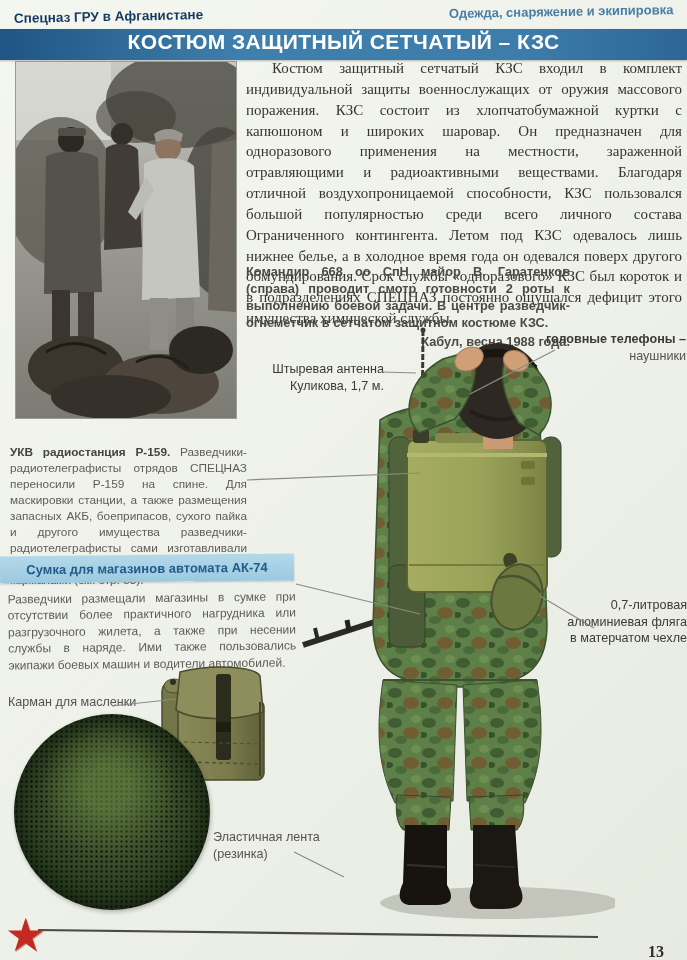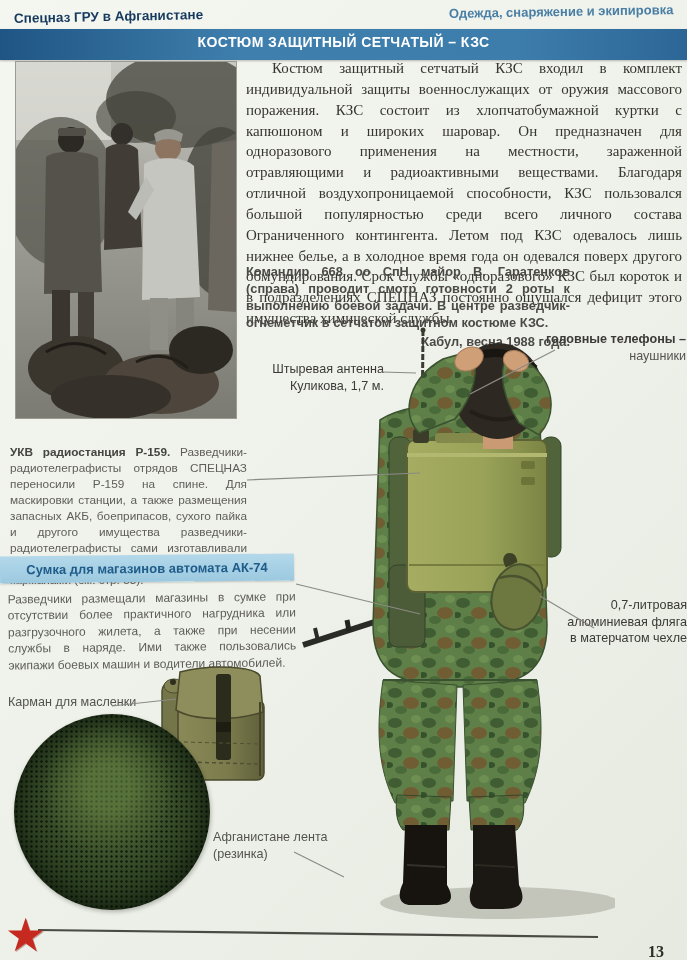--- a/index.html
+++ b/index.html
@@ -8,21 +8,21 @@
     background:linear-gradient(135deg,#f4f6f0 0%,#eef1e9 55%,#e7eae1 100%);
     font-family:"Liberation Sans",sans-serif;
   }
   .pre{white-space:pre-line;}
 
   .hdr-left{position:absolute;left:14px;top:9px;font-size:13.5px;font-weight:bold;color:#16395e;transform:rotate(-1.2deg);}
   .hdr-right{position:absolute;right:14px;top:4px;font-size:13px;font-weight:600;color:#4a7fa5;transform:rotate(-1deg);}
   .banner{
     position:absolute;left:0;top:29px;width:687px;height:31px;
     background:linear-gradient(to right,#1f5584,#3f7fad 35%,#3d7dac 75%,#2c6697);
-    color:#fff;font-weight:bold;font-size:14px;letter-spacing:.4px;
+    color:#fff;font-weight:bold;font-size:21px;letter-spacing:.4px;
     text-align:center;line-height:26px;box-shadow:0 1px 2px rgba(0,0,0,.25);
   }
 
   .photo{position:absolute;left:15px;top:61px;width:222px;height:358px;border:1px solid #9a9c92;box-sizing:border-box;}
   .intro{
     position:absolute;left:246px;top:58px;width:436px;margin:0;
     font-family:Liberation Serif, serif;font-size:15px;line-height:1.39;
     color:#37352f;text-align:justify;text-indent:26px;
   }
   .caption{position:absolute;left:246px;top:264px;width:324px;color:#4c4a46;}
@@ -133,21 +133,21 @@
   <div class="lbl center" style="left:536px;top:331px;width:150px;">
     <span class="bold" style="font-weight:bold">головные телефоны –</span><br>
     <span class="soft" style="color:#55534f">наушники</span>
   </div>
   <div class="lbl bold center pre" style="left:258px;top:361px;width:126px;">Штыревая антенна
 Куликова, 1,7 м.</div>
   <div class="lbl bold center pre" style="left:552px;top:597px;width:135px;">0,7-литровая
 алюминиевая фляга
 в матерчатом чехле</div>
   <div class="lbl soft" style="left:8px;top:694px;">Карман для масленки</div>
-  <div class="lbl soft pre" style="left:213px;top:829px;">Афганистане лента
+  <div class="lbl soft pre" style="left:213px;top:829px;">Эластичная лента
 (резинка)</div>
 
   <p class="radio-text"><b>УКВ радиостанция Р-159.</b><span> Разведчики-радиотелеграфисты отрядов СПЕЦНАЗ переносили Р-159 на спине. Для маскировки станции, а также размещения запасных АКБ, боеприпасов, сухого пайка и другого имущества разведчики-радиотелеграфисты сами изготавливали для станции специальный чехол с карманами (см. стр. 53).</span></p>
 
   <div class="pouch-banner">Сумка для магазинов автомата АК-74</div>
   <p class="pouch-text">Разведчики размещали магазины в сумке при отсутствии более практичного нагрудника или разгрузочного жилета, а также при несении службы в наряде. Ими также пользовались экипажи боевых машин и водители автомобилей.</p>
 
   <div style="position:absolute;left:160px;top:662px;width:115px;height:125px;">
     <svg width="115" height="125" viewBox="0 0 115 125">
       <defs>

